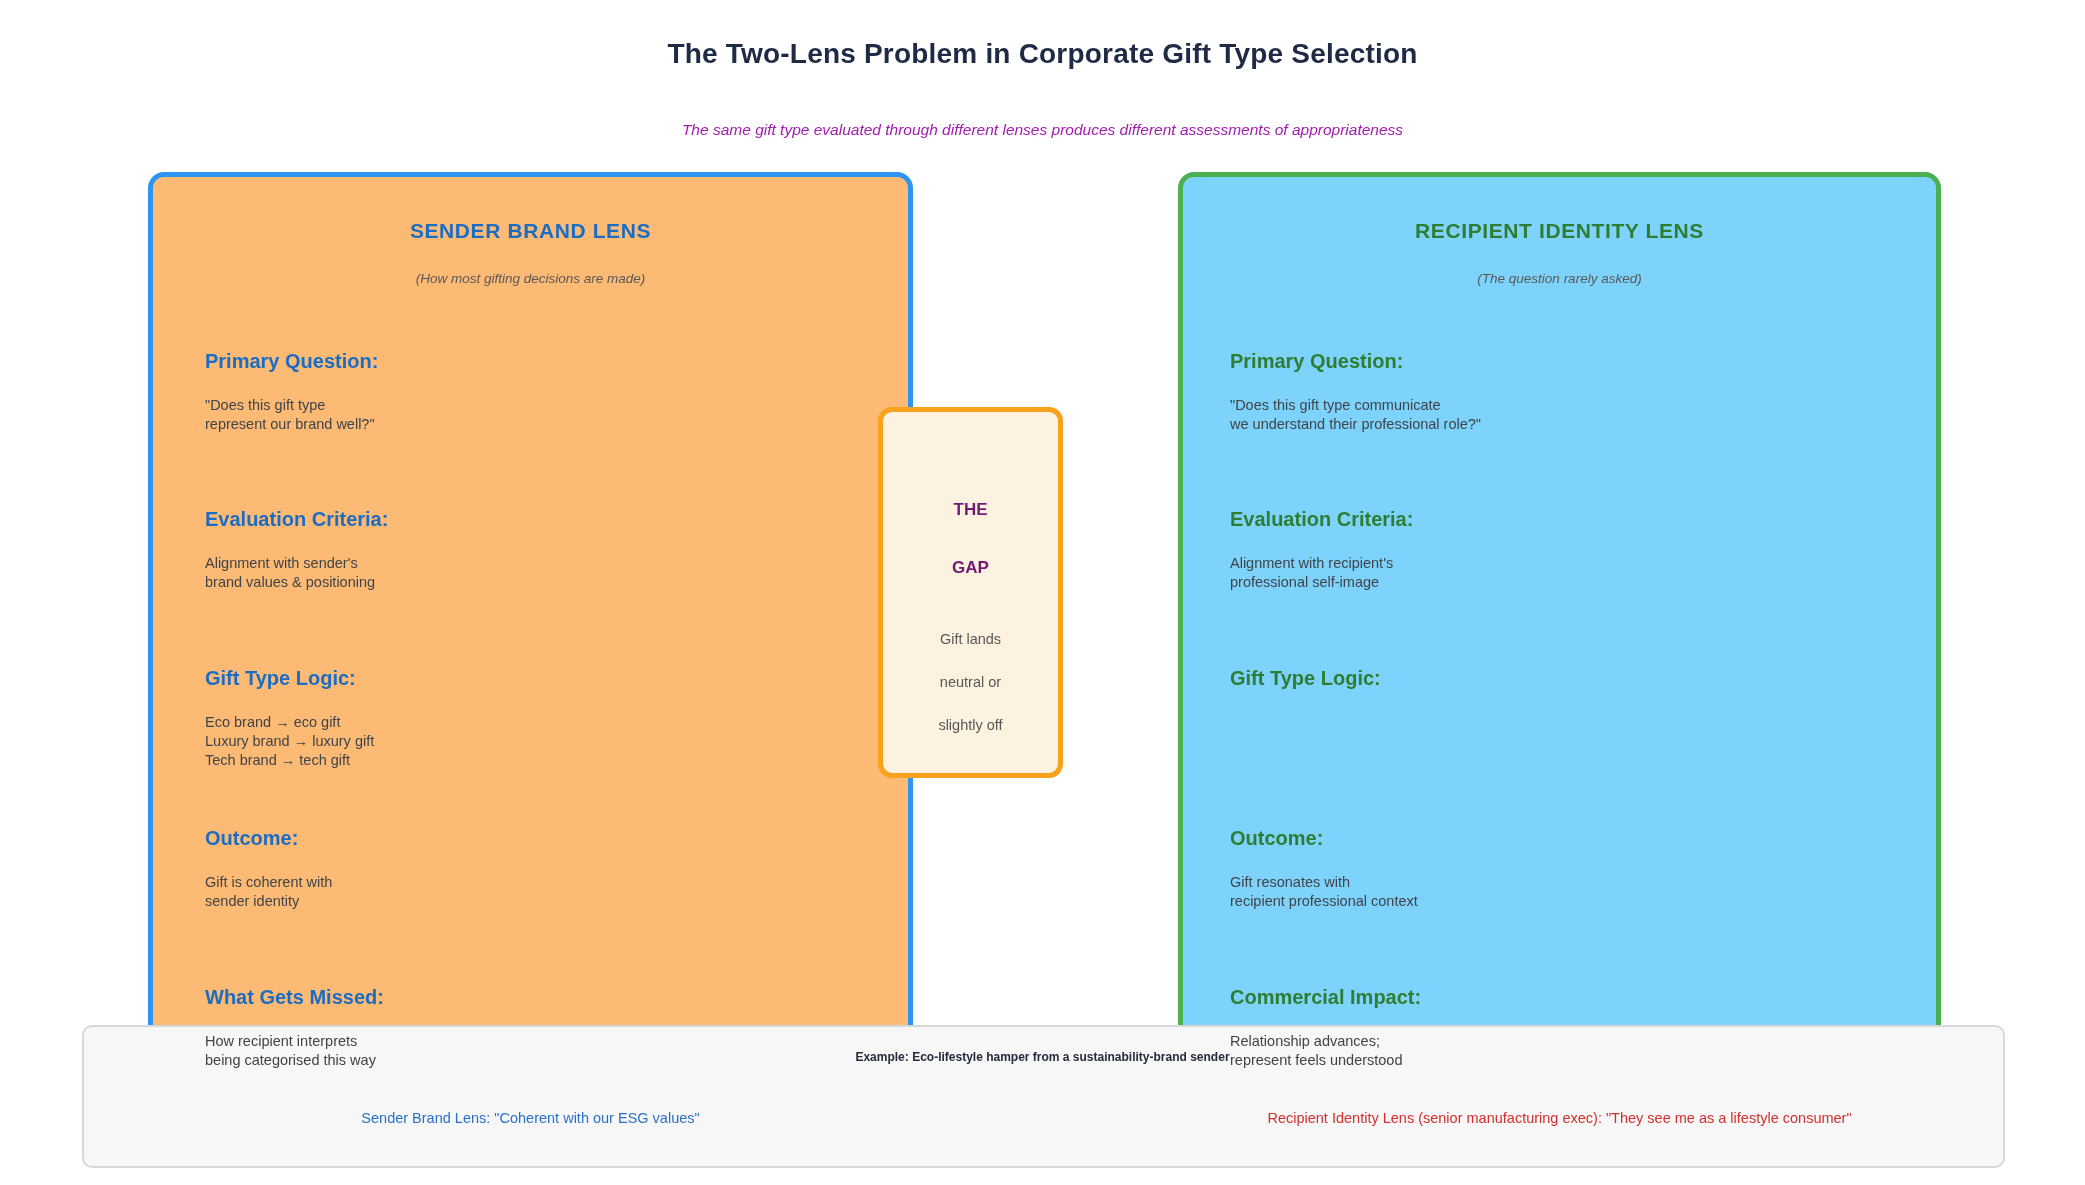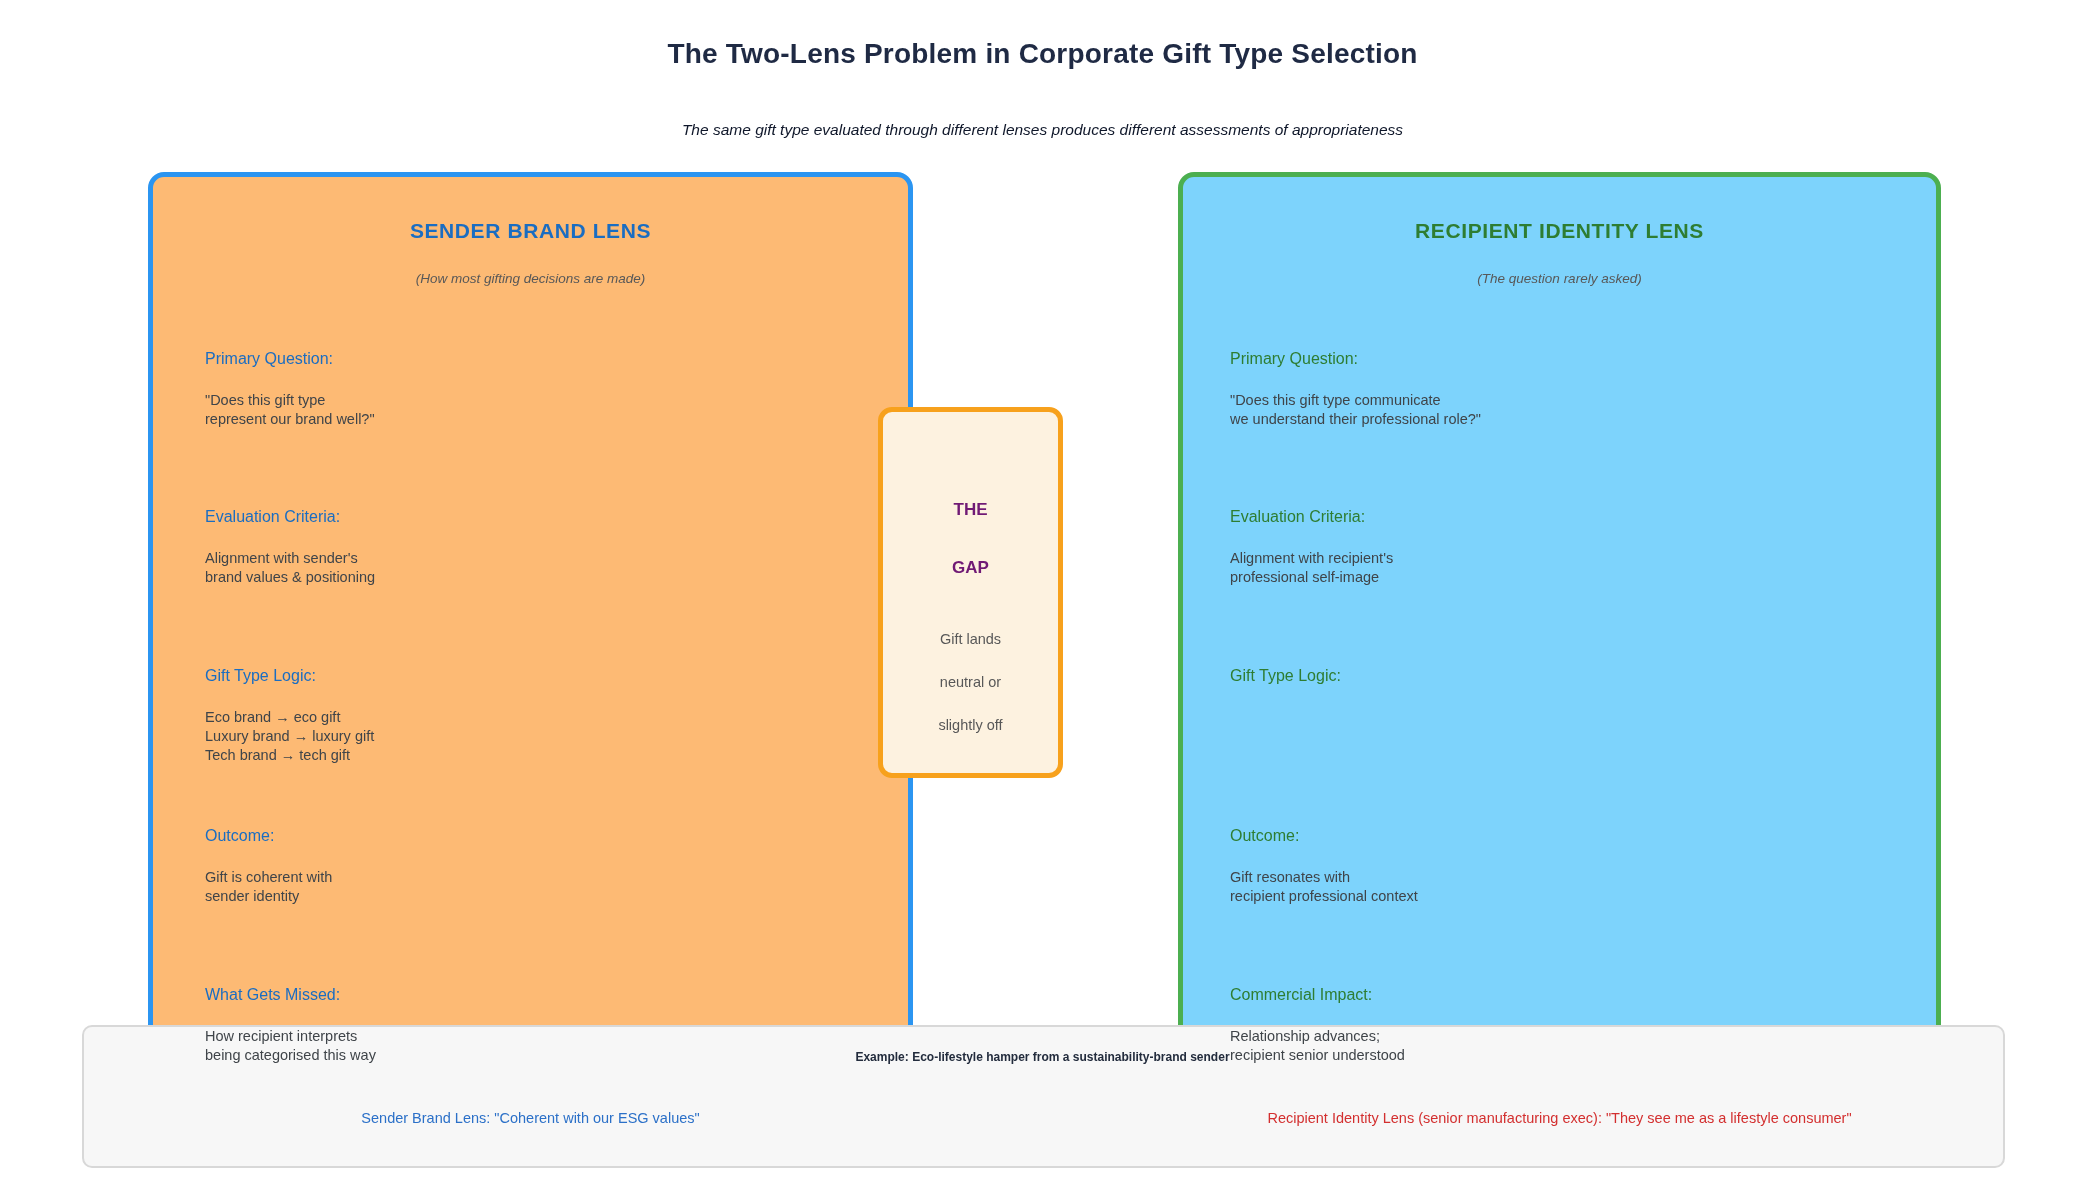--- a/index.html
+++ b/index.html
@@ -6,35 +6,35 @@
   .canvas{
     position:relative;width:2085px;height:1185px;background:#ffffff;overflow:hidden;
     font-family:"Liberation Sans","DejaVu Sans",sans-serif;color:#3f4449;
   }
   .page-title{
     position:absolute;top:38px;left:0;width:100%;text-align:center;
     font-size:28px;font-weight:bold;color:#1f2a44;letter-spacing:0.2px;
   }
   .page-subtitle{
     position:absolute;top:121px;left:0;width:100%;text-align:center;
-    font-size:15.5px;font-style:italic;color:#0f172a;
+    font-size:15.5px;font-style:italic;color:#a21caf;
   }
   .lens-box{position:absolute;top:172px;height:948px;border-radius:16px;z-index:1;box-sizing:border-box;}
   .lens-box.blue{left:148px;width:765px;background:#fdba74;border:5px solid #2b95f1;}
   .lens-box.green{left:1178px;width:763px;background:#7dd3fc;border:5px solid #4caf50;}
   .lens-header{padding-top:42px;text-align:center;}
   .lens-title{font-size:21px;font-weight:bold;letter-spacing:0.6px;}
   .lens-box.blue .lens-title{color:#1a6dc2;}
   .lens-box.green .lens-title{color:#2e7d32;}
   .lens-subtitle{margin-top:28px;font-size:13.5px;font-style:italic;color:#585858;}
   .lens-content{position:absolute;top:0;left:0;width:100%;height:100%;z-index:4;pointer-events:none;}
   .section{position:absolute;width:600px;}
   .section.left{left:205px;}
   .section.right{left:1230px;}
-  .section-heading{font-size:16px;font-weight:normal;}
+  .section-heading{font-size:20px;font-weight:bold;}
   .section.left .section-heading{color:#1a6dc2;}
   .section.right .section-heading{color:#2e7d32;}
   .section-body{margin-top:23px;font-size:14.5px;line-height:19px;color:#3f4449;white-space:pre-line;}
   .gap-box{
     position:absolute;left:878px;top:407px;width:185px;height:371px;box-sizing:border-box;
     background:#fdf2e0;border:5px solid #f7a11c;border-radius:14px;z-index:2;
   }
   .gap-line{position:absolute;left:0;width:100%;text-align:center;}
   .gap-title{font-size:17px;font-weight:bold;color:#701a75;}
   .gap-body{font-size:14.5px;color:#585858;}
@@ -131,21 +131,21 @@
       <div class="section-heading">Gift Type Logic:</div>
     </div>
     <div class="section right" style="top:827px">
       <div class="section-heading">Outcome:</div>
       <div class="section-body">Gift resonates with
 recipient professional context</div>
     </div>
     <div class="section right" style="top:986px">
       <div class="section-heading">Commercial Impact:</div>
       <div class="section-body">Relationship advances;
-recipient senior understood</div>
+represent feels understood</div>
     </div>
 
   </div>
 
   <div class="example-layer">
     <div class="example-title">Example: Eco-lifestyle hamper from a sustainability-brand sender</div>
     <div class="example-sender">Sender Brand Lens: "Coherent with our ESG values"</div>
     <div class="example-recipient">Recipient Identity Lens (senior manufacturing exec): "They see me as a lifestyle consumer"</div>
   </div>
 

